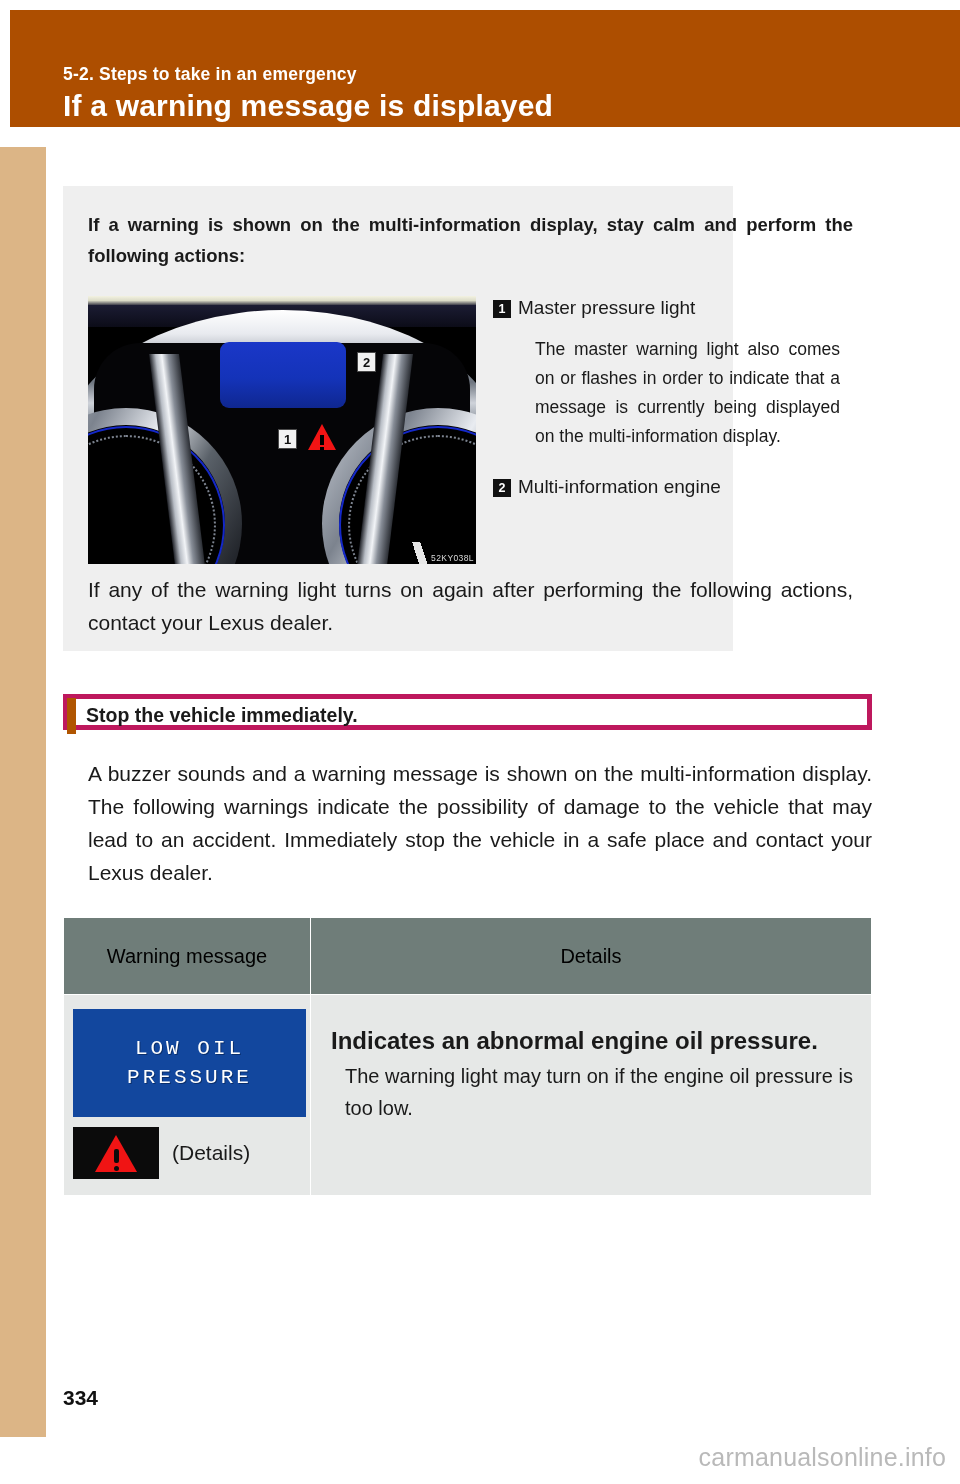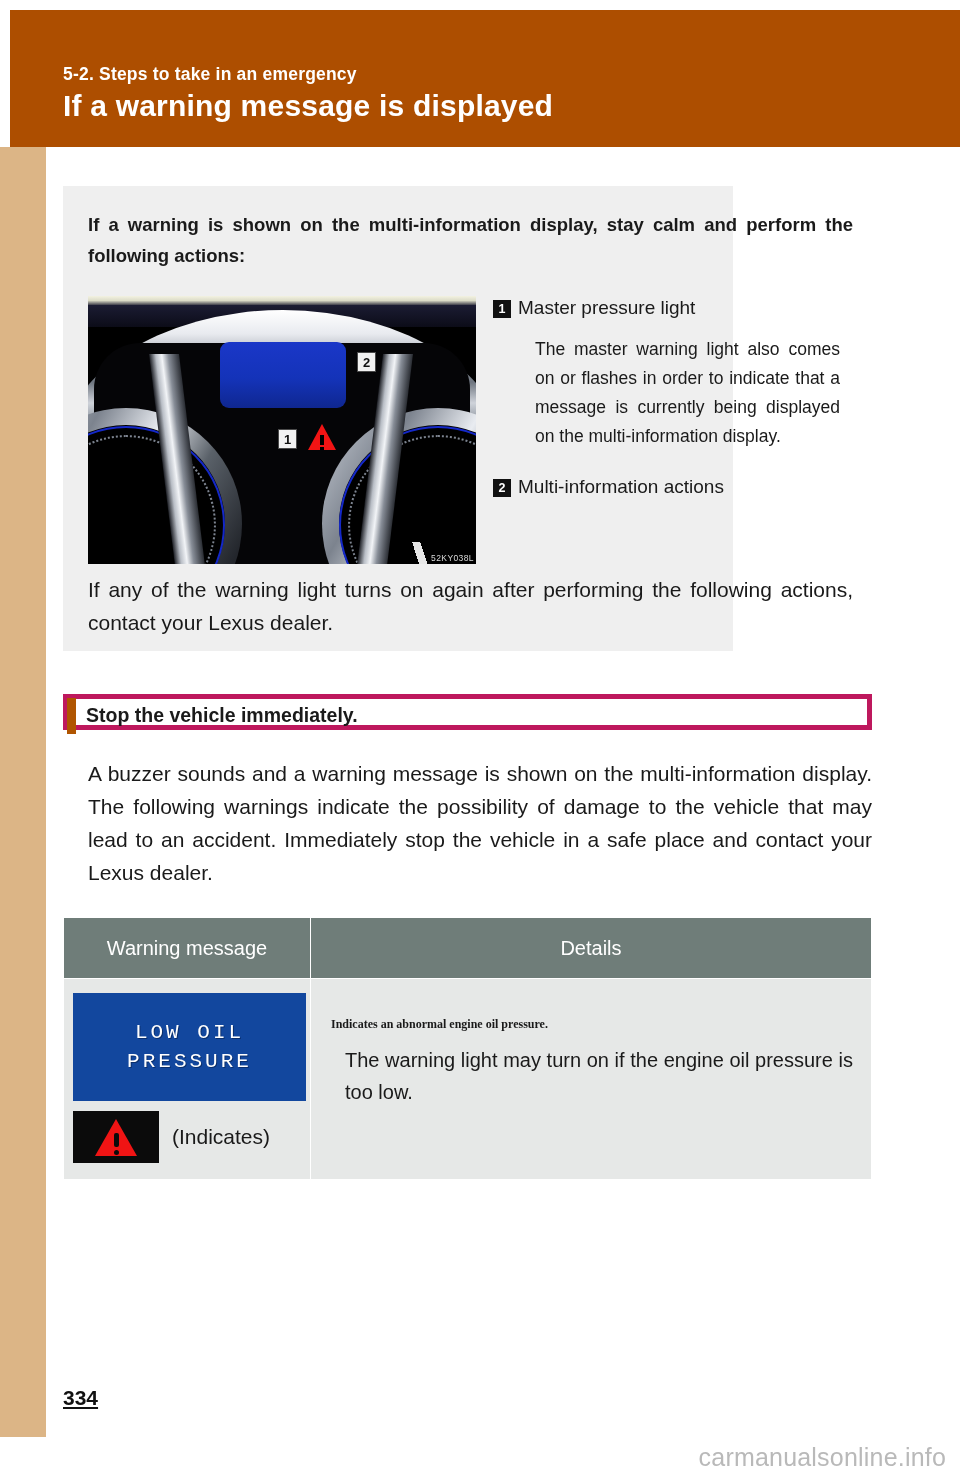--- a/index.html
+++ b/index.html
@@ -28,21 +28,21 @@
     top: 147px;
     width: 46px;
     height: 1290px;
     background: #dcb586;
   }
   .header-band {
     position: absolute;
     left: 10px;
     top: 10px;
     right: 0;
-    height: 137px;
+    height: 117px;
     background: #ad4e00;
     padding-left: 12px;
   }
   .header-band .kicker {
     position: absolute;
     left: 53px;
     top: 54px;
     font-size: 17.5px;
     font-weight: bold;
     color: #ffffff;
@@ -333,26 +333,26 @@
   .wtable {
     position: absolute;
     left: 63px;
     top: 917px;
     width: 809px;
     border-collapse: collapse;
     table-layout: fixed;
   }
   .wtable th {
     background: #6f7d79;
-    color: #ffffff;
+    color: #000000;
     font-weight: normal;
     font-size: 20px;
     height: 44px;
     border: 1px solid #ffffff;
-    padding: 8px;
+    padding: 16px;
   }
   .wtable td {
     background: #e6e8e7;
     border: 1px solid #ffffff;
     vertical-align: top;
     padding: 0;
   }
   .col-msg { width: 247px; }
 
   .cell-msg {
@@ -418,42 +418,40 @@
   }
   .flash-label {
     font-size: 21px;
     line-height: 26px;
   }
 
   .cell-details {
     padding: 32px 18px 18px 20px;
   }
   .details-strong {
-    font-size: 12px;
+    font-size: 24px;
     font-weight: bold;
     line-height: 27px;
-    font-family: Liberation Serif, serif;
   }
   .details-sub {
     margin: 6px 0 0 14px;
     font-size: 20px;
     line-height: 32px;
     text-align: justify;
     text-align-last: left;
   }
 
   
   .page-number {
     position: absolute;
     left: 63px;
     top: 1386px;
     font-size: 21px;
     font-weight: bold;
     color: #111111;
-    text-decoration: underline;
   }
   .watermark {
     position: absolute;
     right: 14px;
     bottom: 12px;
     font-size: 25px;
     color: #b9b9b9;
     letter-spacing: .2px;
   }
 </style>
@@ -499,21 +497,21 @@
     <div class="callouts">
 
       <div class="callout-row">
         <div class="num-badge">1</div>
         <div class="callout-title">Master pressure light</div>
       </div>
       <div class="callout-body">The master warning light also comes on or flashes in order to indicate that a message is currently being displayed on the multi-information display.</div>
 
       <div class="callout-row second">
         <div class="num-badge">2</div>
-        <div class="callout-title">Multi-information actions</div>
+        <div class="callout-title">Multi-information engine</div>
       </div>
 
     </div>
 
     <div class="intro-tail">If any of the warning light turns on again after performing the following actions, contact your Lexus dealer.</div>
   </div>
 
   <div class="section-head">
     <div class="tab"></div>
     <div class="label">Stop the vehicle immediately.</div>
@@ -539,21 +537,21 @@
             <div class="oil-panel">
               <div>LOW OIL</div>
               <div>PRESSURE</div>
             </div>
             <div class="flash-row">
               <div class="flash-icon">
                 <div class="tri"></div>
                 <div class="bang"></div>
                 <div class="dot"></div>
               </div>
-              <div class="flash-label">(Indicates)</div>
+              <div class="flash-label">(Details)</div>
             </div>
           </div>
         </td>
         <td>
           <div class="cell-details">
             <div class="details-strong">Indicates an abnormal engine oil pressure.</div>
             <div class="details-sub">The warning light may turn on if the engine oil pressure is too low.</div>
           </div>
         </td>
       </tr>

